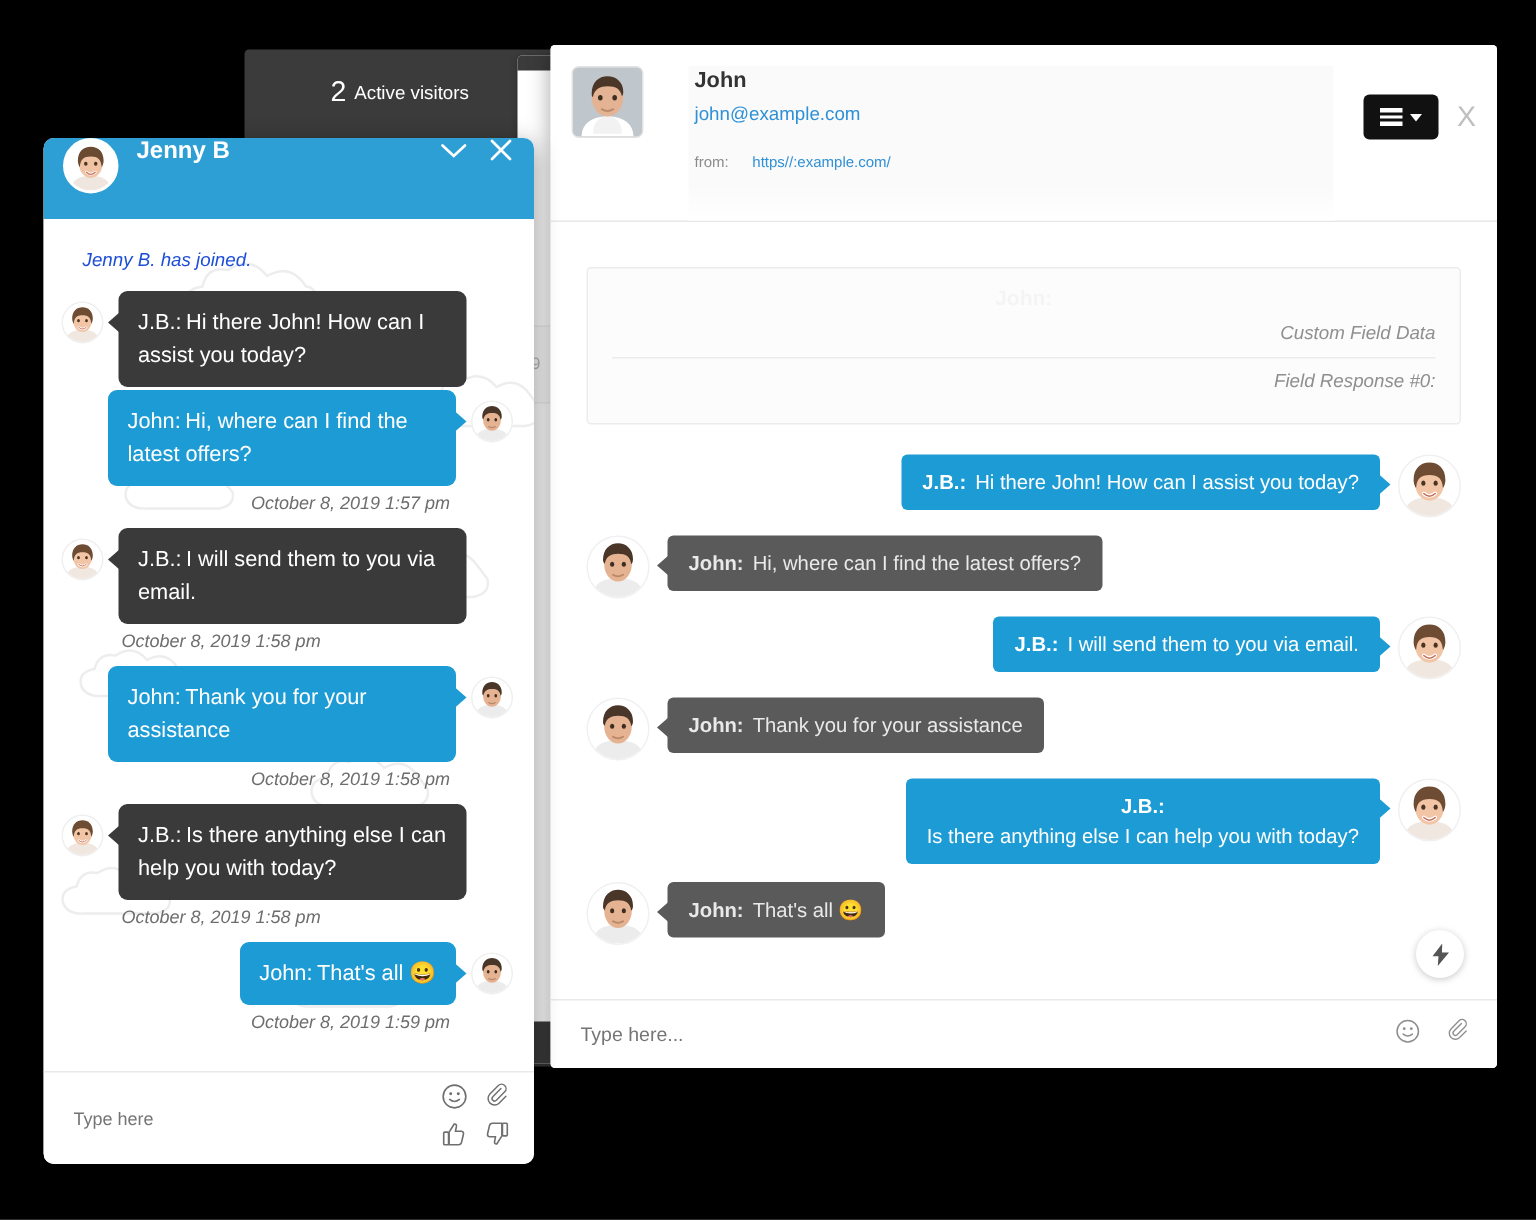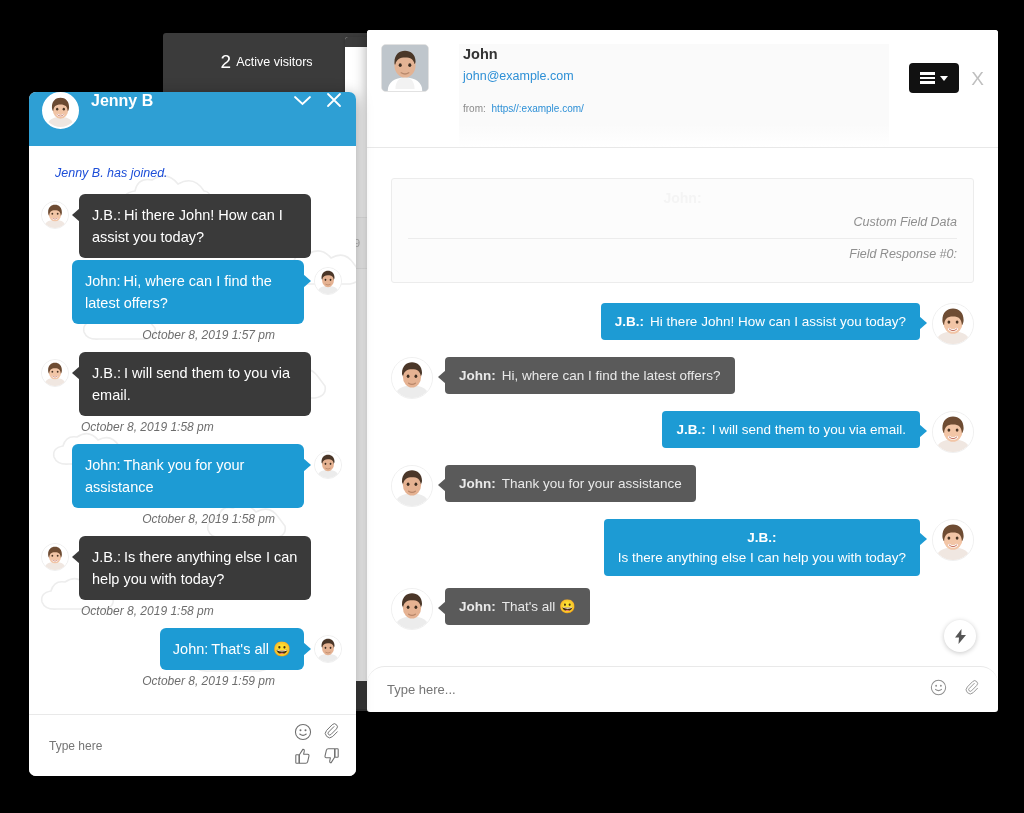--- a/index.html
+++ b/index.html
@@ -136,21 +136,21 @@
     line-height: 16px;
     margin-bottom: 18px;
   }
   .op-from {
     font-size: 10px;
     color: #8b8b8b;
     line-height: 14px;
   }
   .op-from .op-url {
     color: #2e90d6;
-    margin-left: 3px;
+    margin-left: 13px;
   }
 
   .op-head-actions {
     position: absolute;
     right: 14px; top: 33px;
     display: flex;
     align-items: center;
     gap: 12px;
   }
   .menu-btn {
@@ -281,21 +281,20 @@
   }
 
   .op-footer {
     flex: 0 0 auto;
     height: 46px;
     border-top: 1px solid #e9e9e9;
     display: flex;
     align-items: center;
     padding: 0 18px 0 20px;
     background: #ffffff;
-    border-radius: 18px;
   }
   .op-footer .ph {
     flex: 1 1 auto;
     font-size: 13px;
     color: #9c9c9c;
     border: none;
     outline: none;
     background: transparent;
     font-family: "Liberation Sans", sans-serif;
   }
@@ -406,21 +405,21 @@
   }
   .w-bubble .who { margin-right: 3px; }
 
   .w-time {
     font-size: 12px;
     font-style: italic;
     color: #6d6d6d;
     margin: 4px 0 10px 0;
   }
   .w-time.l { text-align: left; margin-left: 40px; }
-  .w-time.r { text-align: right; margin-right: 67px; }
+  .w-time.r { text-align: right; margin-right: 42px; }
 
   .cw-footer {
     flex: 0 0 auto;
     height: 62px;
     border-top: 1px solid #e9e9e9;
     display: flex;
     align-items: center;
     padding: 0 16px 0 20px;
     background: #ffffff;
   }

